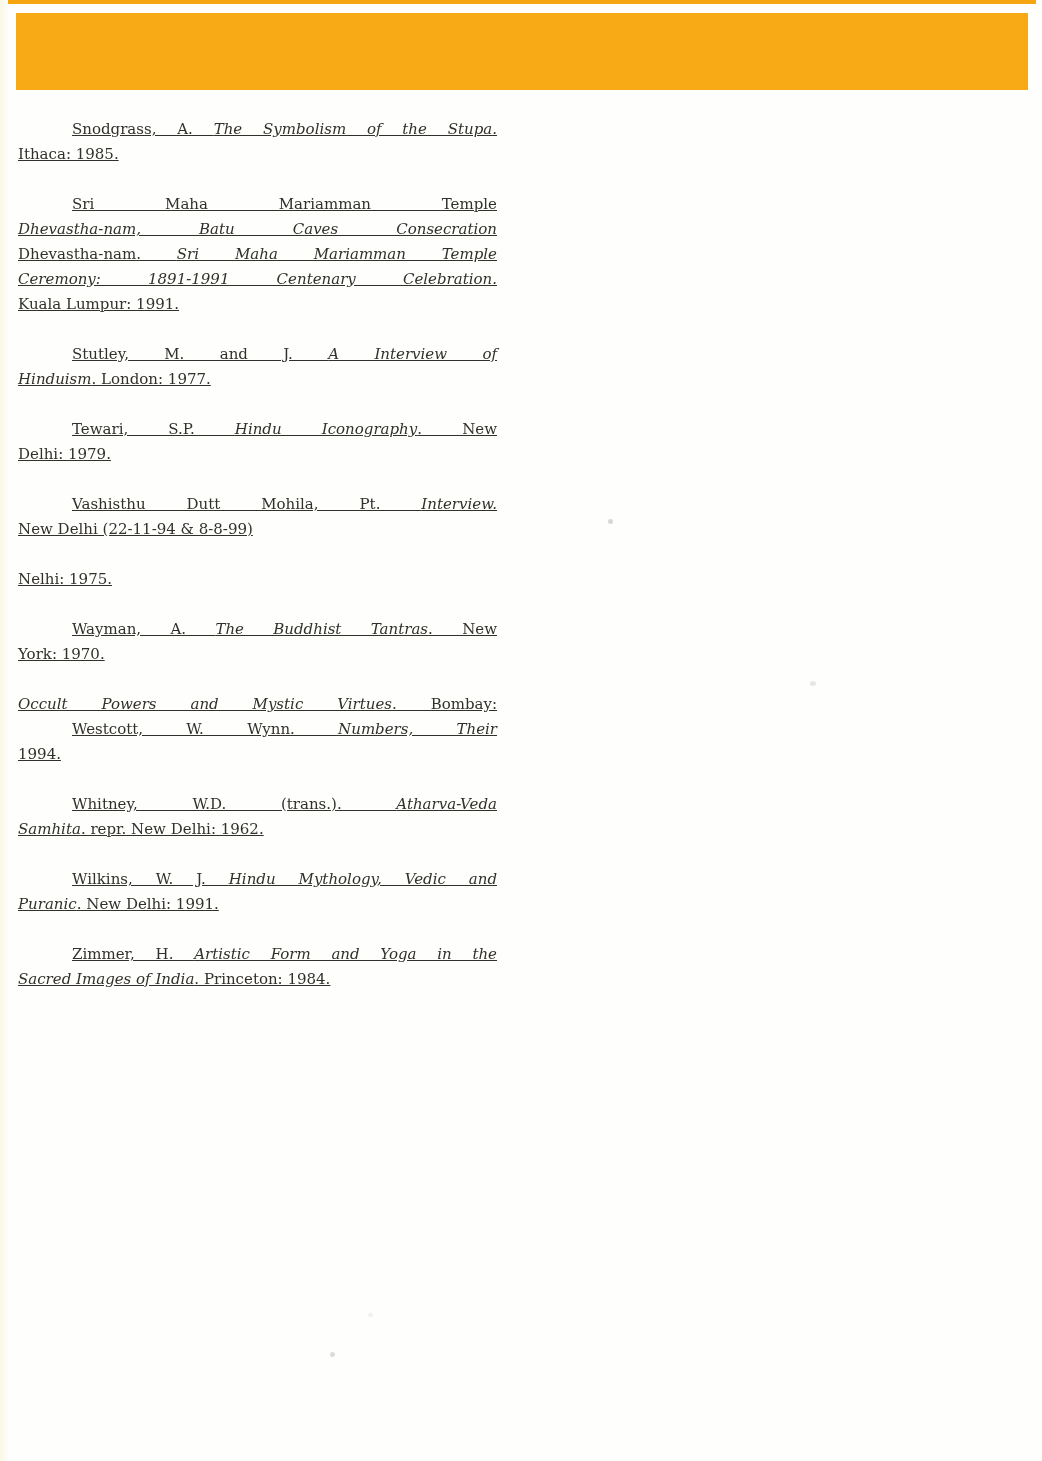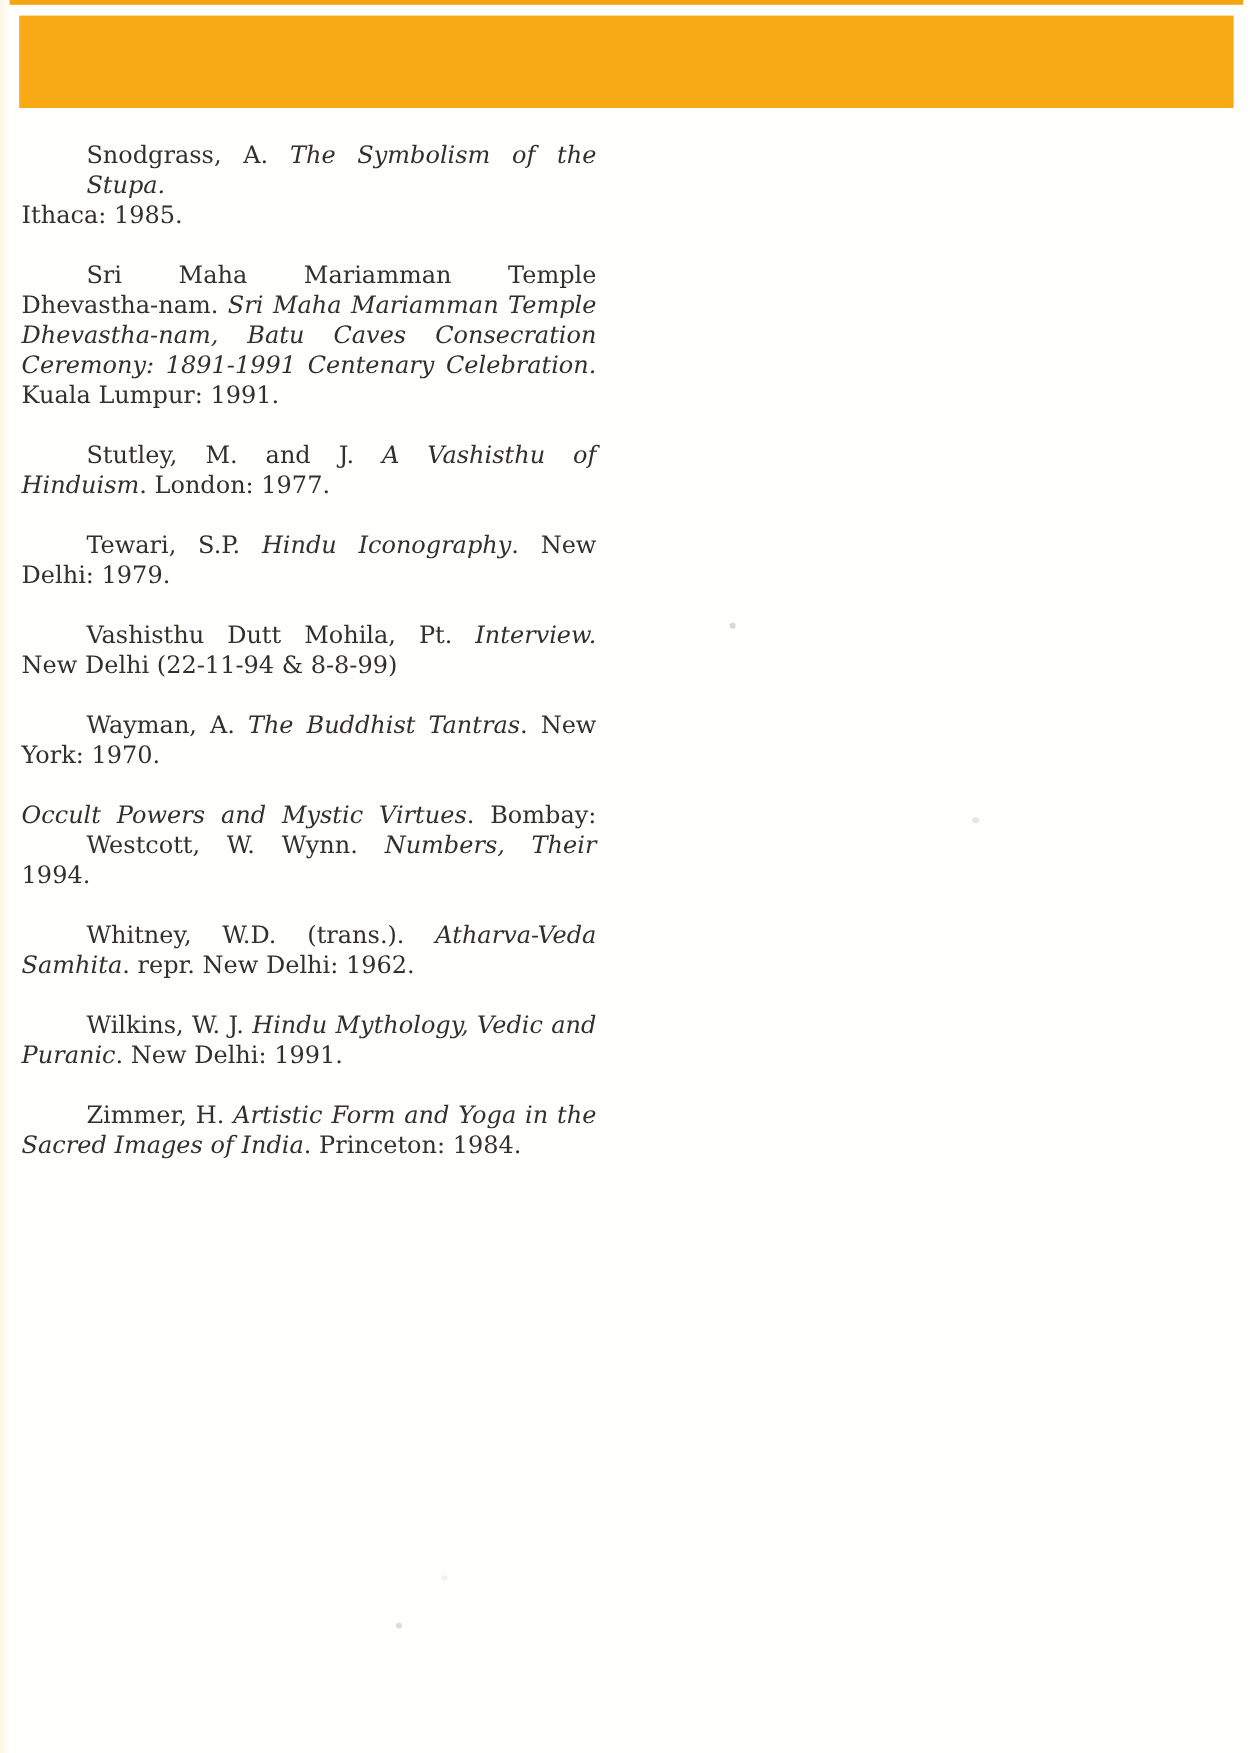--- a/index.html
+++ b/index.html
@@ -35,22 +35,23 @@
     position: absolute;
     left: 16px; top: 13px;
     width: 1012px; height: 77px;
   }
   .bibliography {
     position: absolute;
     left: 18px;
     top: 117px;
     width: 479px;
     color: #32302a;
-    font-size: 20px;
+    font-size: 15px;
     line-height: 25px;
+    text-decoration: underline;
   }
   .entry {
     margin: 0 0 25px 0;
   }
   .entry:last-child { margin-bottom: 16px; }
   .line {
     text-align: justify;
     text-align-last: justify;
   }
   .line.first { padding-left: 54px; }
@@ -73,38 +74,39 @@
   <div class="top-sliver" style="background: rgb(245, 165, 15);"></div>
   <div class="header-band" style="background: rgb(248, 170, 22);"></div>
 
   <div class="bibliography">
       <div class="entry">
         <div class="line first"><span>Snodgrass, A. </span><em>The Symbolism of the Stupa.</em></div>
         <div class="line last"><span>Ithaca: 1985.</span></div>
       </div>
       <div class="entry">
         <div class="line first"><span>Sri Maha Mariamman Temple</span></div>
+        <div class="line"><em>Dhevastha-nam, Batu Caves Consecration</em></div>
         <div class="line"><span>Dhevastha-nam. </span><em>Sri Maha Mariamman Temple</em></div>
-        <div class="line"><em>Dhevastha-nam, Batu Caves Consecration</em></div>
         <div class="line"><em>Ceremony: 1891-1991 Centenary Celebration.</em></div>
         <div class="line last"><span>Kuala Lumpur: 1991.</span></div>
       </div>
       <div class="entry">
-        <div class="line first"><span>Stutley, M. and J. </span><em>A Vashisthu of</em></div>
+        <div class="line first"><span>Stutley, M. and J. </span><em>A Interview of</em></div>
         <div class="line last"><em>Hinduism</em><span>. London: 1977.</span></div>
       </div>
       <div class="entry">
         <div class="line first"><span>Tewari, S.P. </span><em>Hindu Iconography</em><span>. New</span></div>
         <div class="line last"><span>Delhi: 1979.</span></div>
       </div>
       <div class="entry">
         <div class="line first"><span>Vashisthu Dutt Mohila, Pt. </span><em>Interview.</em></div>
         <div class="line last"><span>New Delhi (22-11-94 &amp; 8-8-99)</span></div>
       </div>
       <div class="entry">
+        <div class="line last"><span>Nelhi: 1975.</span></div>
       </div>
       <div class="entry">
         <div class="line first"><span>Wayman, A. </span><em>The Buddhist Tantras</em><span>. New</span></div>
         <div class="line last"><span>York: 1970.</span></div>
       </div>
       <div class="entry">
         <div class="line"><em>Occult Powers and Mystic Virtues</em><span>. Bombay:</span></div>
         <div class="line first"><span>Westcott, W. Wynn. </span><em>Numbers, Their</em></div>
         <div class="line last"><span>1994.</span></div>
       </div>

